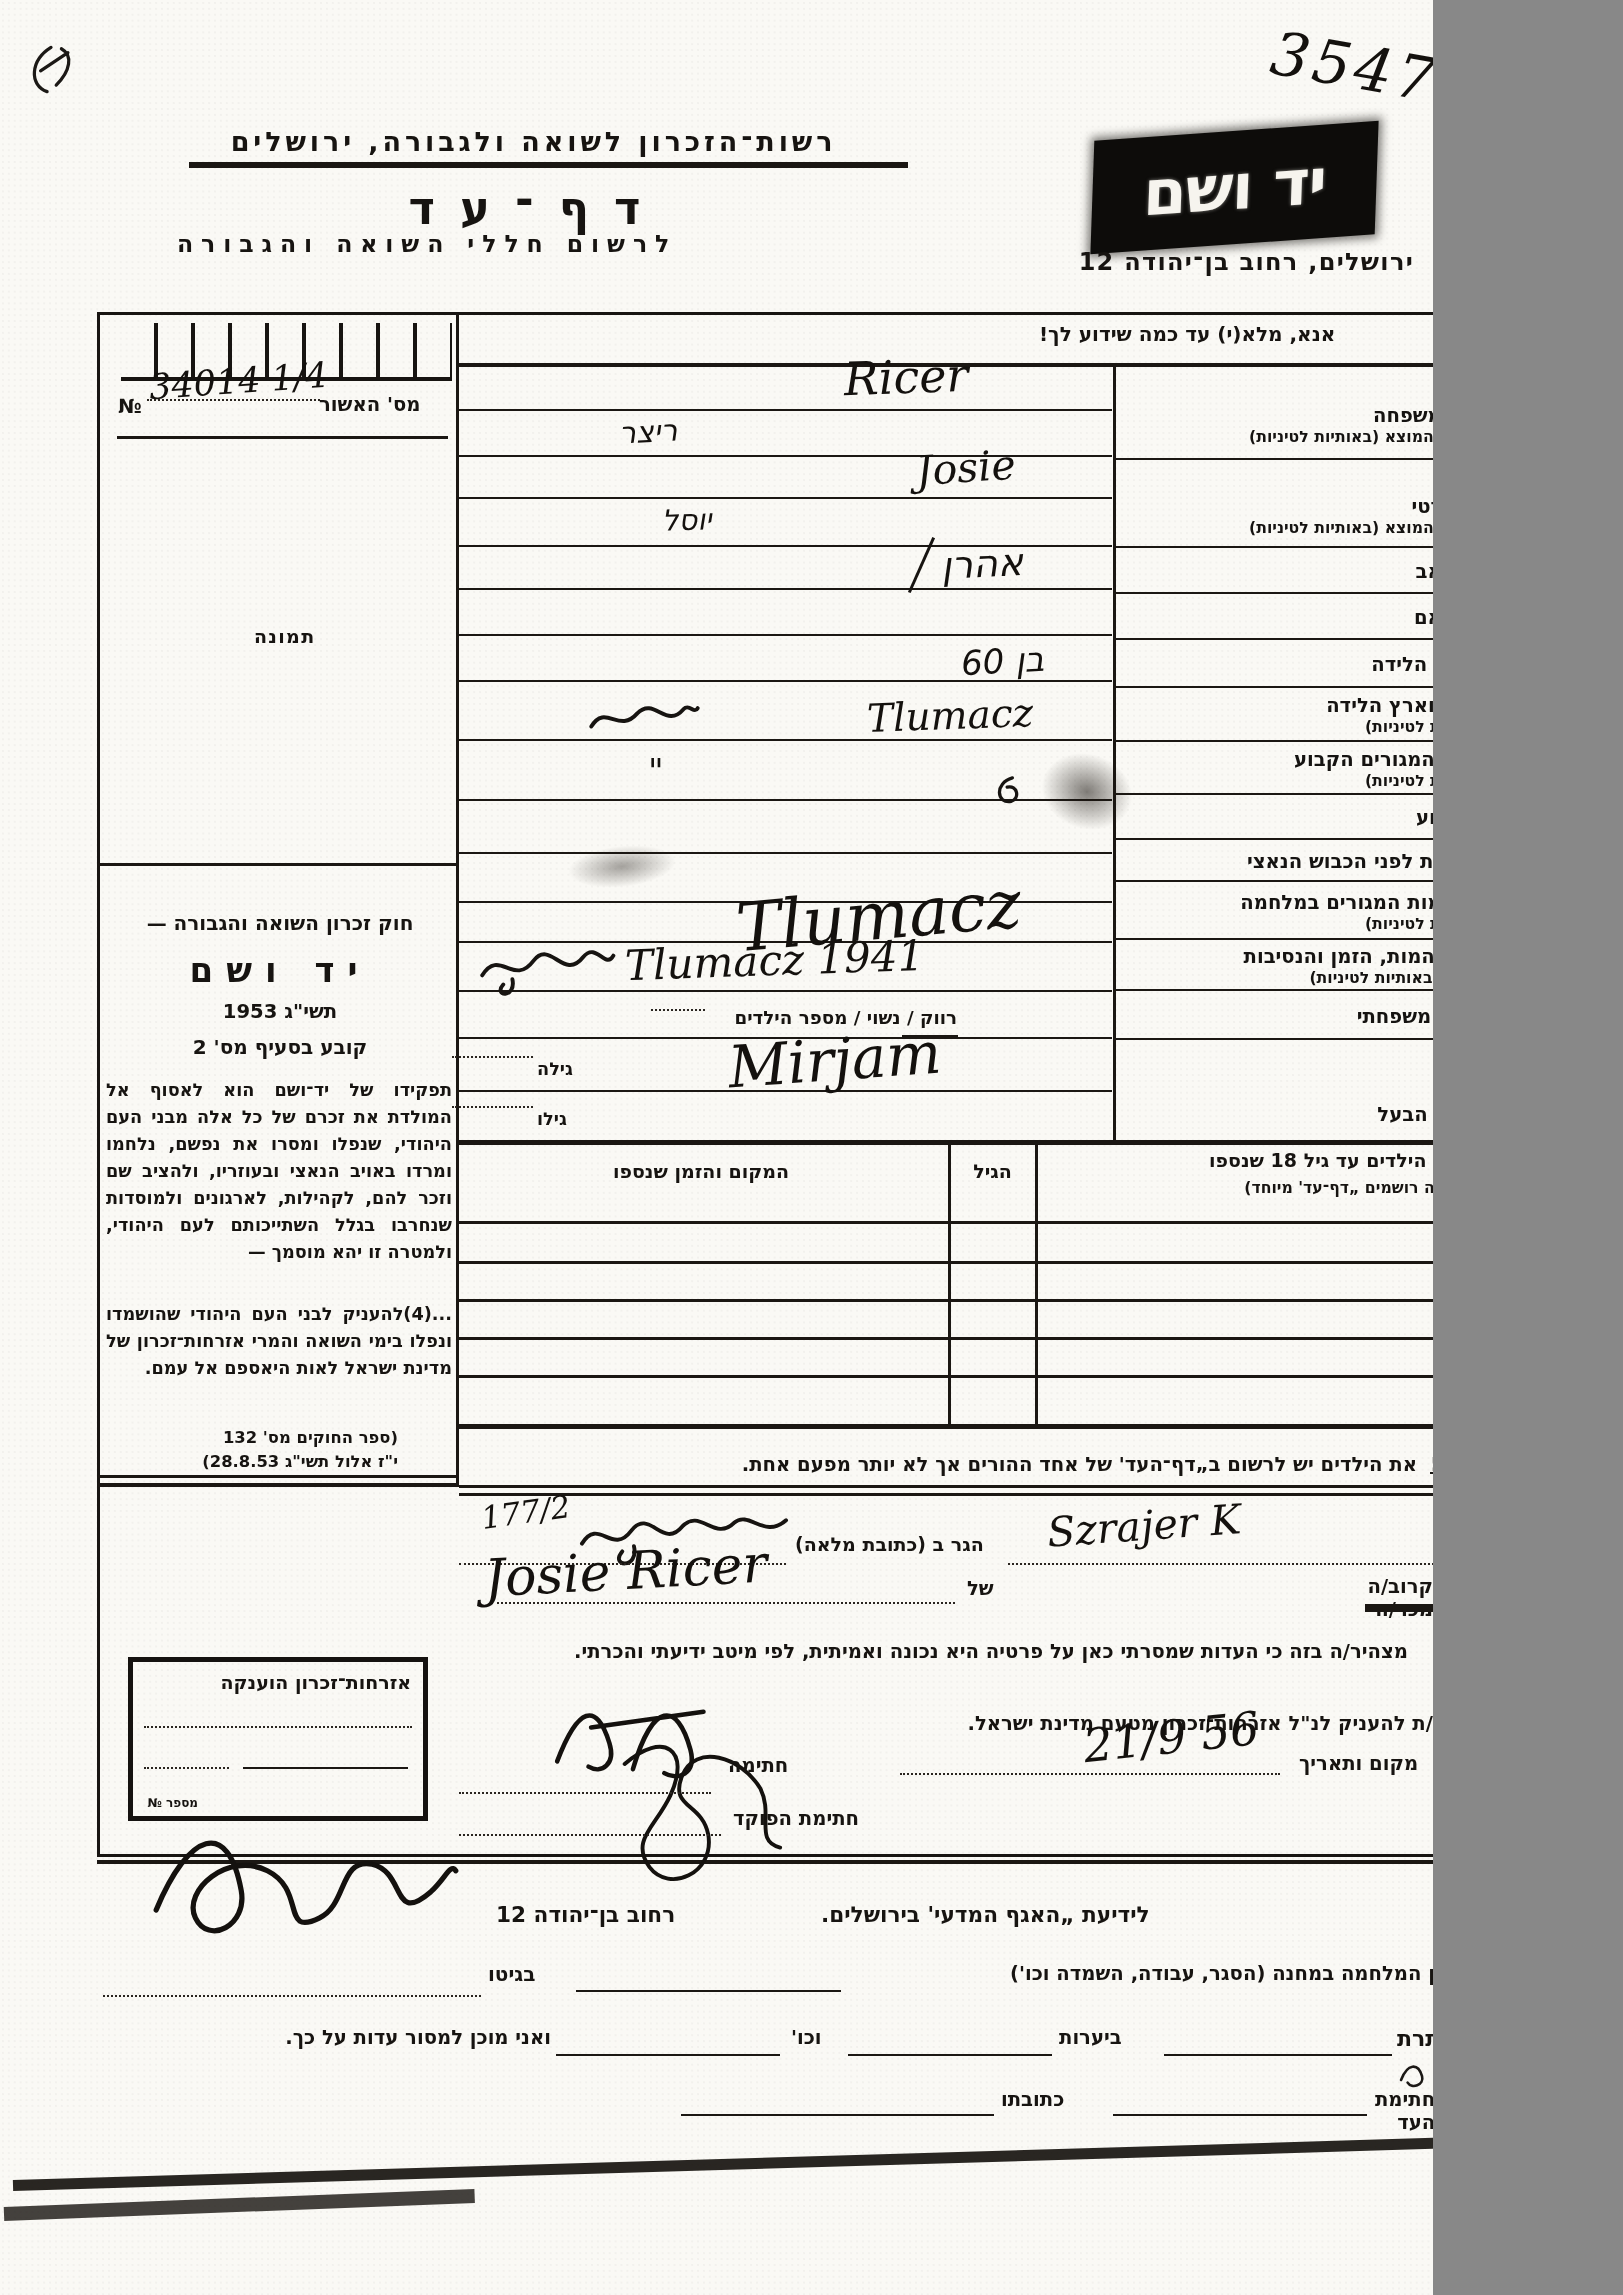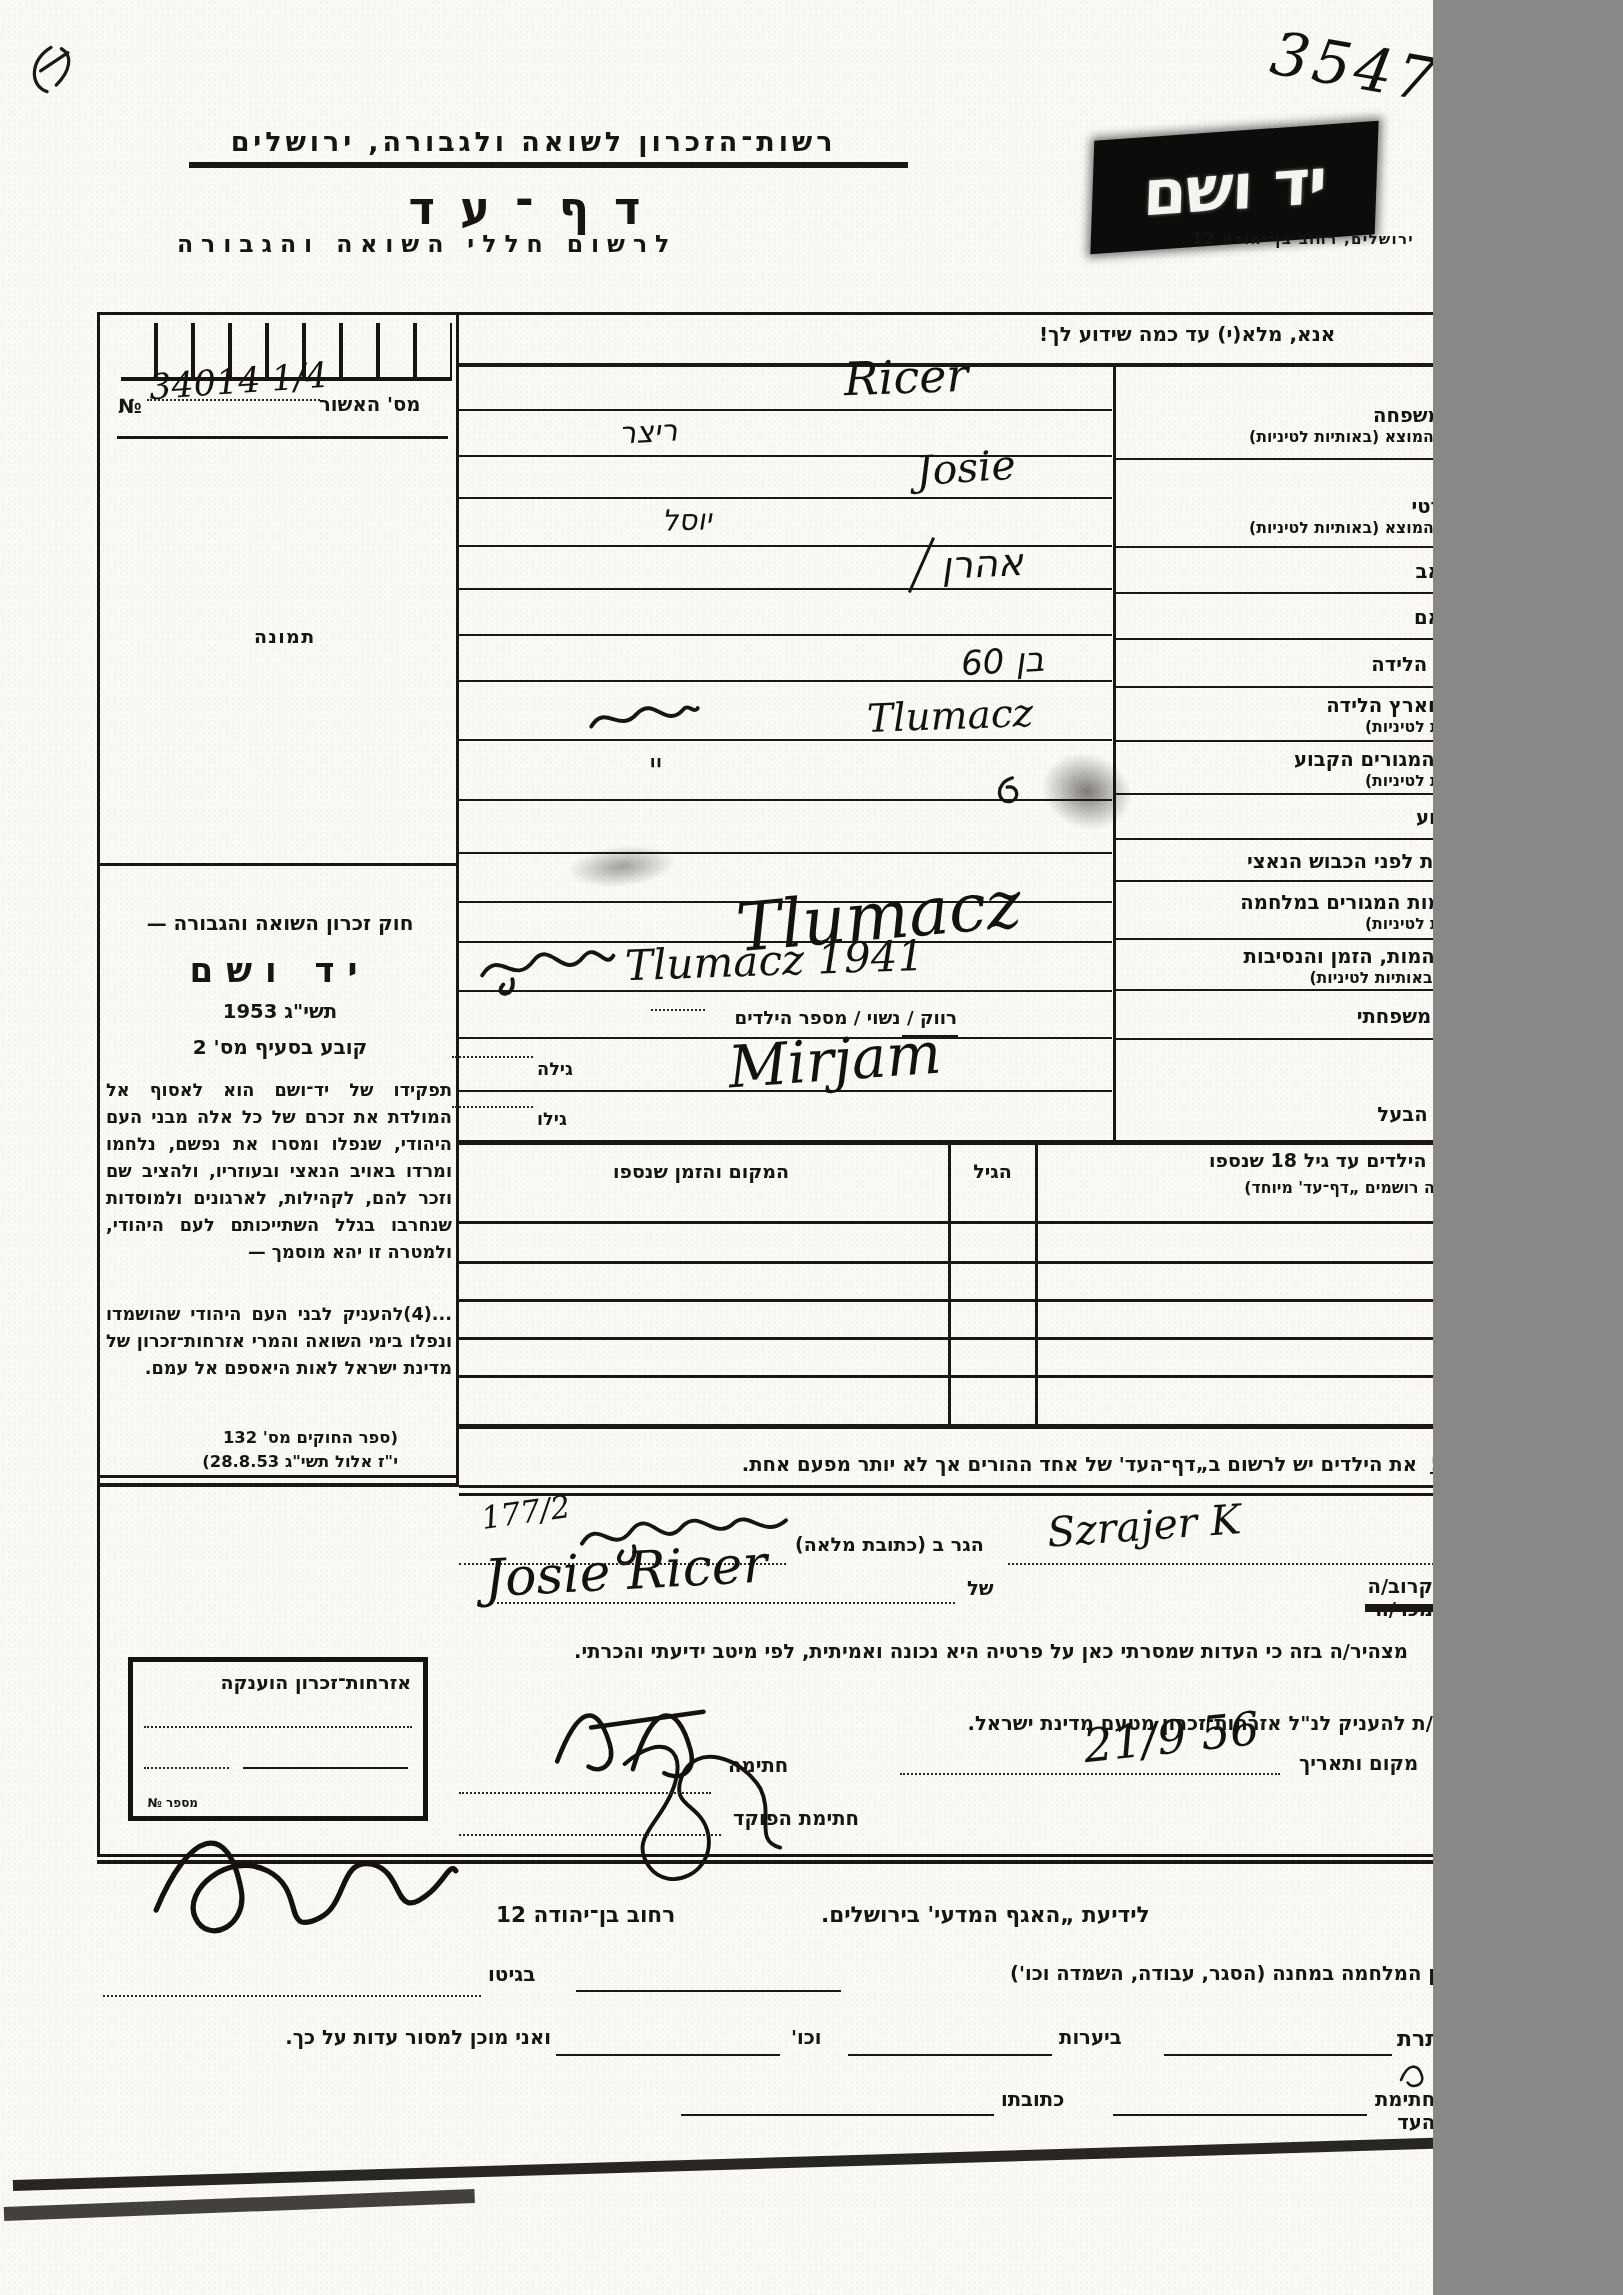--- a/index.html
+++ b/index.html
@@ -37,21 +37,21 @@
 
   <div class="abs heb prt" style="left:170px;top:126px;width:727px;text-align:center;font-size:27px;letter-spacing:3.9px;">רשות־הזכרון לשואה ולגבורה, ירושלים</div>
   <div class="hline" style="left:189px;top:162px;width:719px;height:5.9px;"></div>
   <div class="abs heb prt" style="left:177px;top:182px;width:720px;text-align:center;font-size:45px;letter-spacing:25px;">דף־עד</div>
   <div class="abs heb prt" style="left:177px;top:230px;width:720px;text-align:left;font-size:23.6px;letter-spacing:7.9px;">לרשום חללי השואה והגבורה</div>
 
   <div class="abs hand" style="left:1270px;top:39px;font-size:60px;transform:rotate(10deg);letter-spacing:3.9px;">354767</div>
   <div class="abs" style="left:1092px;top:131px;width:285px;height:113px;background:#0d0c0a;transform:rotate(-4deg) skewX(-6deg);box-shadow:0 0 9.2px 3.3px rgba(15,13,10,.55);display:flex;align-items:center;justify-content:center;">
     <span class="heb" style="color:#f6f4ee;font-weight:bold;font-size:63px;letter-spacing:-1.3px;text-shadow:0 0 3.9px rgba(250,248,240,.5);">יד ושם</span>
   </div>
-  <div class="abs heb prt" style="left:1021px;top:230px;width:393px;font-size:15px;letter-spacing:1.3px;">ירושלים, רחוב בן־יהודה 12</div>
+  <div class="abs heb prt" style="left:1021px;top:248px;width:393px;font-size:24px;letter-spacing:1.3px;">ירושלים, רחוב בן־יהודה 12</div>
 
   <div class="abs" style="left:97px;top:312px;width:1427px;height:1539px;border:3.9px solid #181512;"></div>
   <div class="hline" style="left:97px;top:1860px;width:1435px;height:3.9px;"></div>
 
   <div class="abs heb prt" style="left:1039px;top:322px;width:453px;text-align:left;font-size:20px;">אנא, מלא(י) עד כמה שידוע לך!</div>
   <div class="hline" style="left:459px;top:363px;width:1066px;height:3.9px;"></div>
 
   <div class="vline" style="left:456px;top:314px;width:3.3px;height:1173px;"></div>
   <div class="abs" style="left:121px;top:323px;width:331px;height:54px;background:repeating-linear-gradient(90deg,transparent 0 33px,#171411 33px 37px);border-bottom:4.6px solid #171411;"></div>
   <div class="abs heb prt" style="left:319px;top:393px;font-size:19.6px;">מס' האשור</div>

